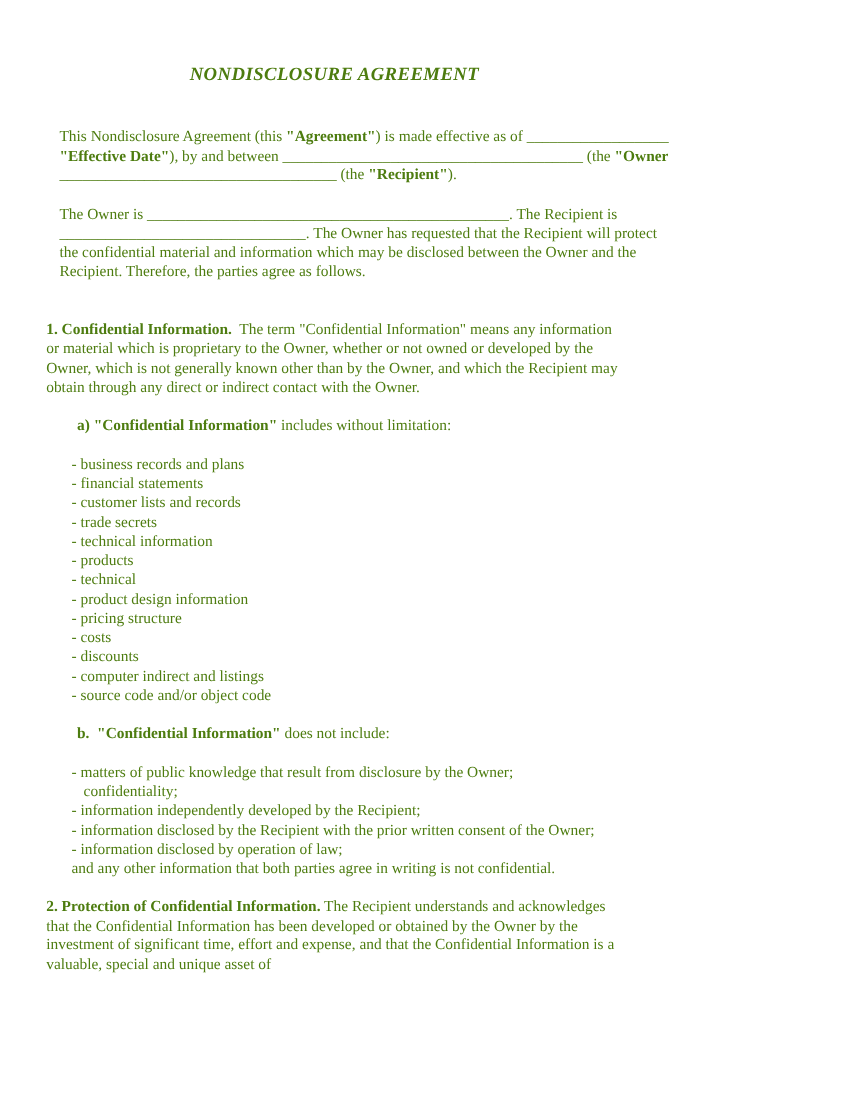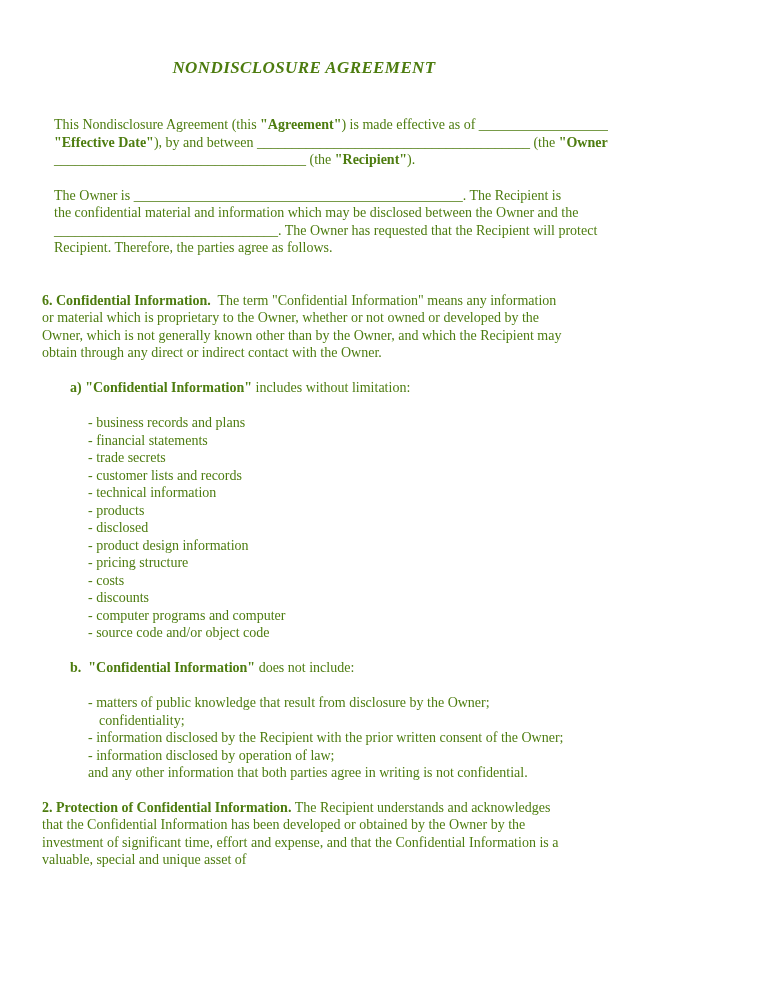--- a/index.html
+++ b/index.html
@@ -23,21 +23,21 @@
     text-align: center;
     letter-spacing: 0.4px;
     margin: 0 0 38px 0;
     line-height: 20px;
   }
   .b { font-weight: bold; }
   .para { margin: 0 0 18px 12px; }
   .line { white-space: pre; }
   .flow { white-space: pre-wrap; margin: 0; }
   .indent1 { margin-left: 28px; }
-  .list { margin-left: 46px; }
+  .list { margin-left: 23px; }
   .list .line { white-space: pre; }
   .cont { padding-left: 11px; }
   .mb17 { margin-bottom: 17px; }
   .mb18 { margin-bottom: 18px; }
   .mb35 { margin-bottom: 35px; }
 </style>
 </head>
 <body>
 
 <div class="page">
@@ -45,50 +45,51 @@
   <h1 class="title">NONDISCLOSURE AGREEMENT</h1>
 
   <div class="para">
     <div class="line"><span>This Nondisclosure Agreement (this </span><span class="b">"Agreement"</span><span>) is made effective as of </span><span>_____________________</span><span> (the</span></div>
     <div class="line"><span class="b">"Effective Date"</span><span>), by and between </span><span>_______________________________________</span><span> (the </span><span class="b">"Owner"</span><span>), and</span></div>
     <div class="line"><span>____________________________________</span><span> (the </span><span class="b">"Recipient"</span><span>).</span></div>
   </div>
 
   <div class="para mb35">
     <div class="line"><span>The Owner is </span><span>_______________________________________________</span><span>. The Recipient is</span></div>
+    <div class="line"><span>________________________________</span><span>. The Owner has requested that the Recipient will protect</span></div>
     <div class="line"><span>the confidential material and information which may be disclosed between the Owner and the</span></div>
-    <div class="line"><span>________________________________</span><span>. The Owner has requested that the Recipient will protect</span></div>
     <div class="line"><span>Recipient. Therefore, the parties agree as follows.</span></div>
   </div>
 
-  <p class="flow mb17"><span class="b">6. Confidential Information.</span><span>  The term "Confidential Information" means any information or material which is proprietary to the Owner, whether or not owned or developed by the Owner, which is not generally known other than by the Owner, and which the Recipient may obtain through any direct or indirect contact with the Owner.</span></p>
+  <p class="flow mb17"><span class="b">1. Confidential Information.</span><span>  The term "Confidential Information" means any information or material which is proprietary to the Owner, whether or not owned or developed by the Owner, which is not generally known other than by the Owner, and which the Recipient may obtain through any direct or indirect contact with the Owner.</span></p>
 
   <p class="flow mb18 indent1"><span class="b">a) "Confidential Information"</span><span> includes without limitation:</span></p>
 
   <div class="list mb17">
     <div class="line">- business records and plans</div>
     <div class="line">- financial statements</div>
+    <div class="line">- customer lists and records</div>
     <div class="line">- trade secrets</div>
-    <div class="line">- customer lists and records</div>
     <div class="line">- technical information</div>
     <div class="line">- products</div>
-    <div class="line">- disclosed</div>
+    <div class="line">- technical</div>
     <div class="line">- product design information</div>
     <div class="line">- pricing structure</div>
     <div class="line">- costs</div>
     <div class="line">- discounts</div>
-    <div class="line">- computer programs and computer</div>
+    <div class="line">- computer indirect and listings</div>
     <div class="line">- source code and/or object code</div>
   </div>
 
   <p class="flow mb18 indent1"><span class="b">b.  "Confidential Information"</span><span> does not include:</span></p>
 
   <div class="list mb17">
     <div class="line">- matters of public knowledge that result from disclosure by the Owner;</div>
     <div class="line cont">confidentiality;</div>
+    <div class="line">- information independently developed by the Recipient;</div>
     <div class="line">- information disclosed by the Recipient with the prior written consent of the Owner;</div>
     <div class="line">- information disclosed by operation of law;</div>
     <div class="line">and any other information that both parties agree in writing is not confidential.</div>
   </div>
 
   <p class="flow"><span class="b">2. Protection of Confidential Information.</span><span> The Recipient understands and acknowledges that the Confidential Information has been developed or obtained by the Owner by the investment of significant time, effort and expense, and that the Confidential Information is a valuable, special and unique asset of</span></p>
 
 </div>
 
 </body></html>

